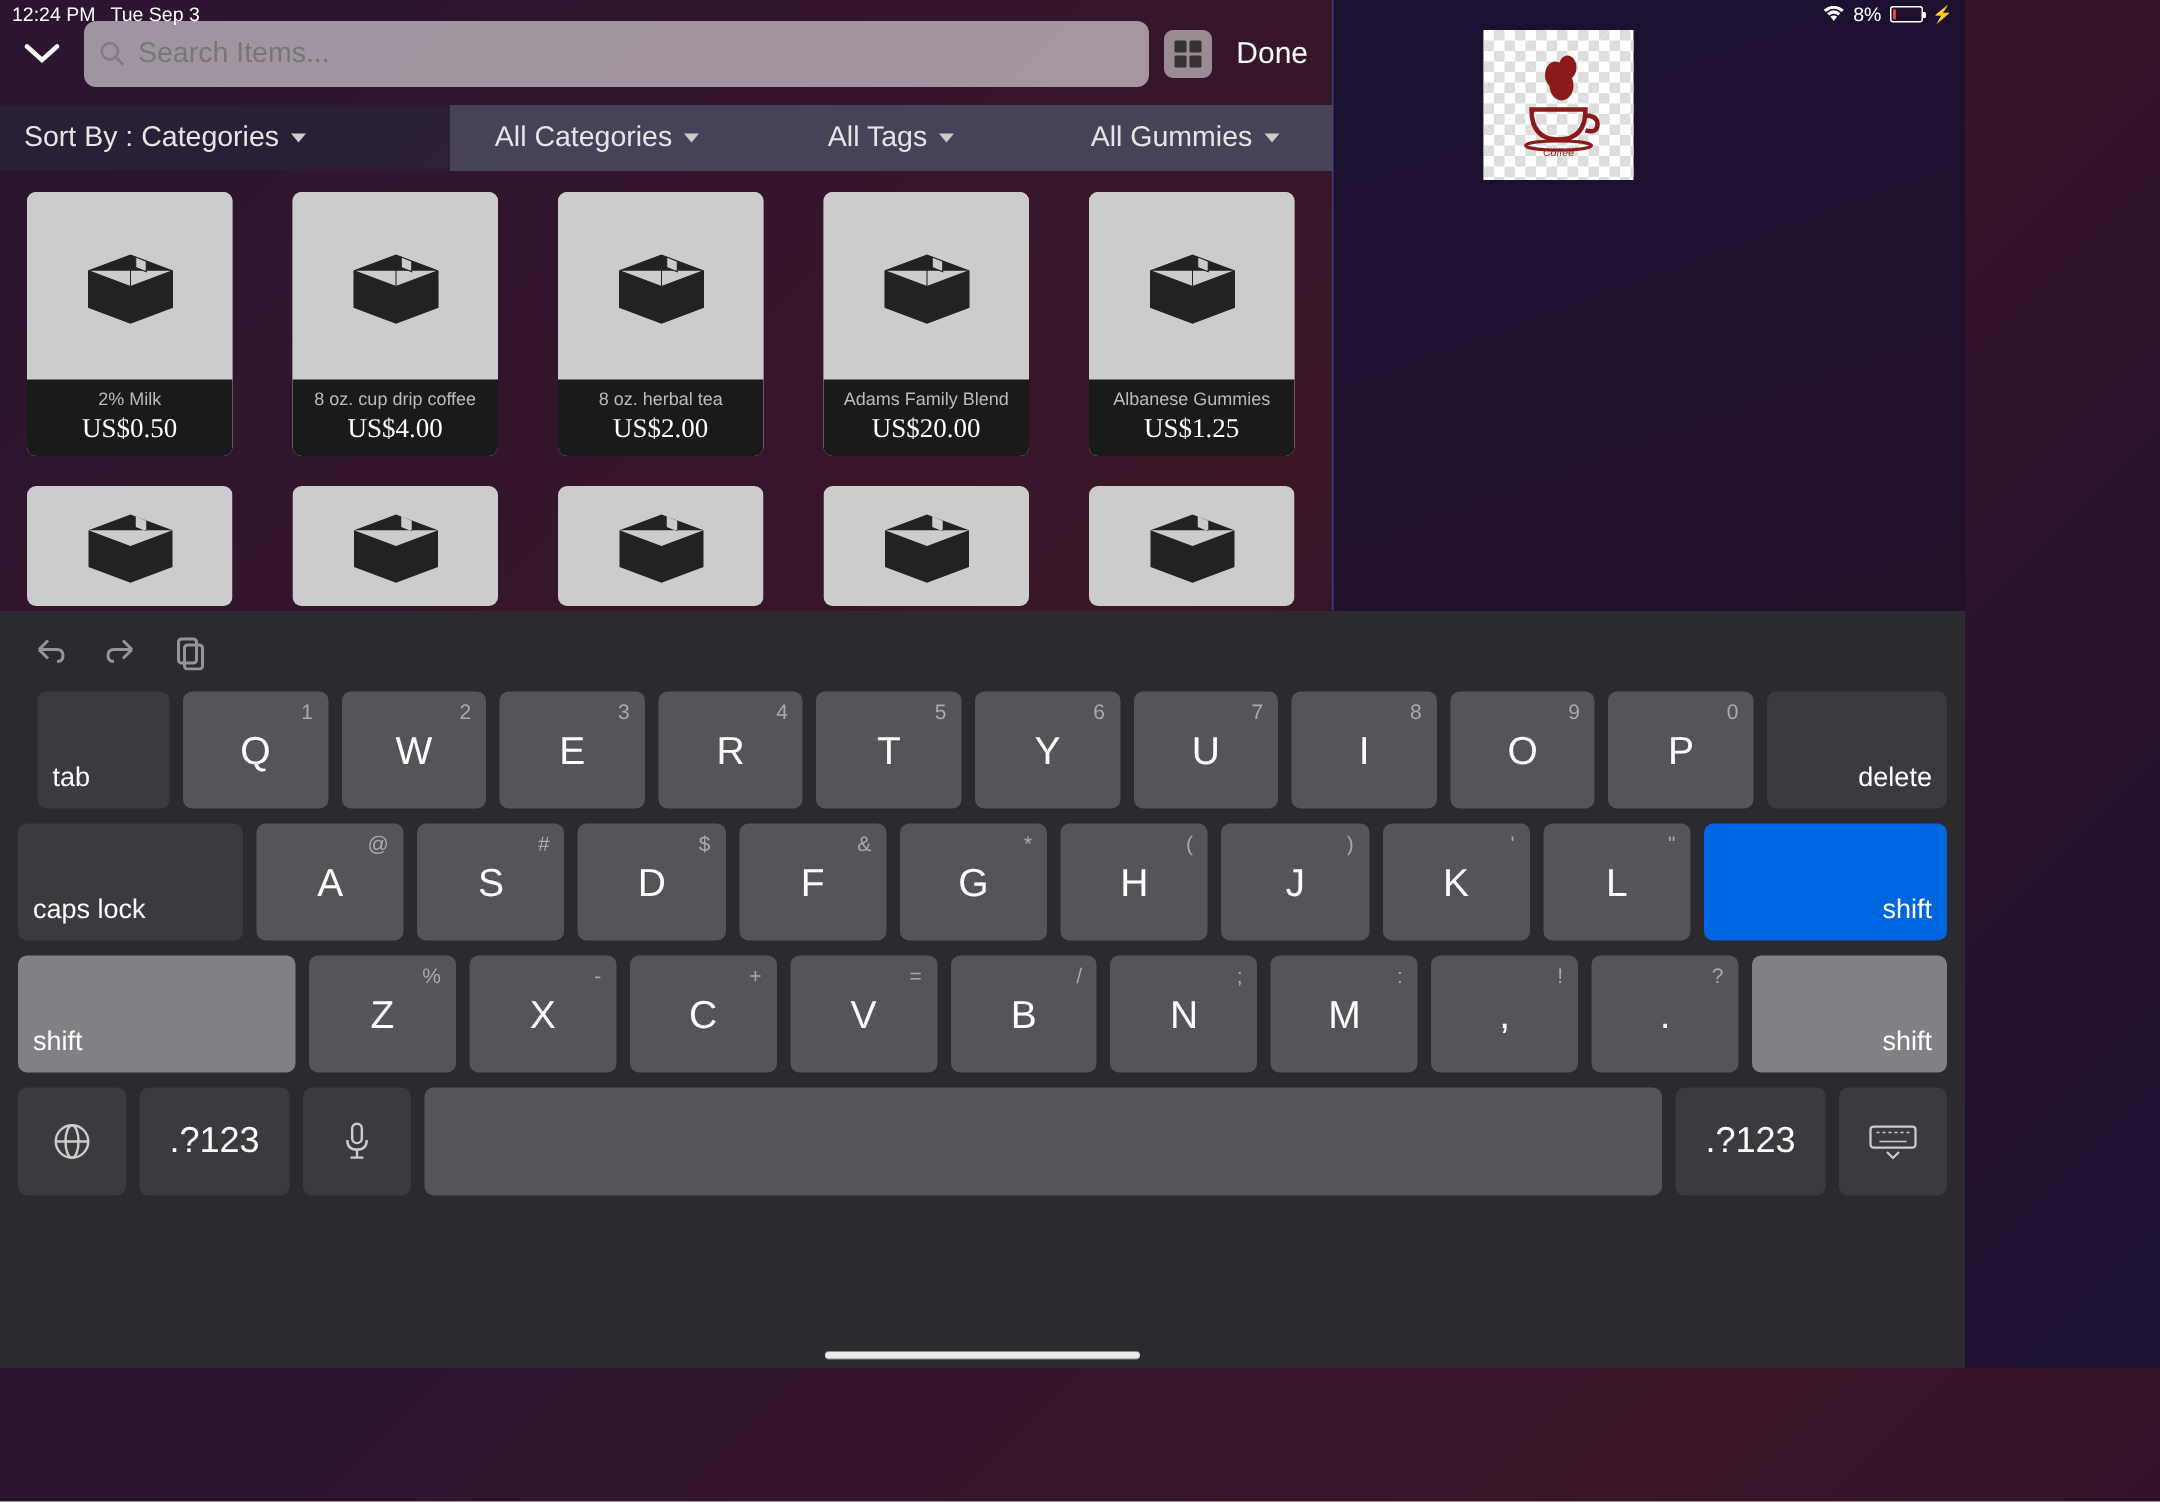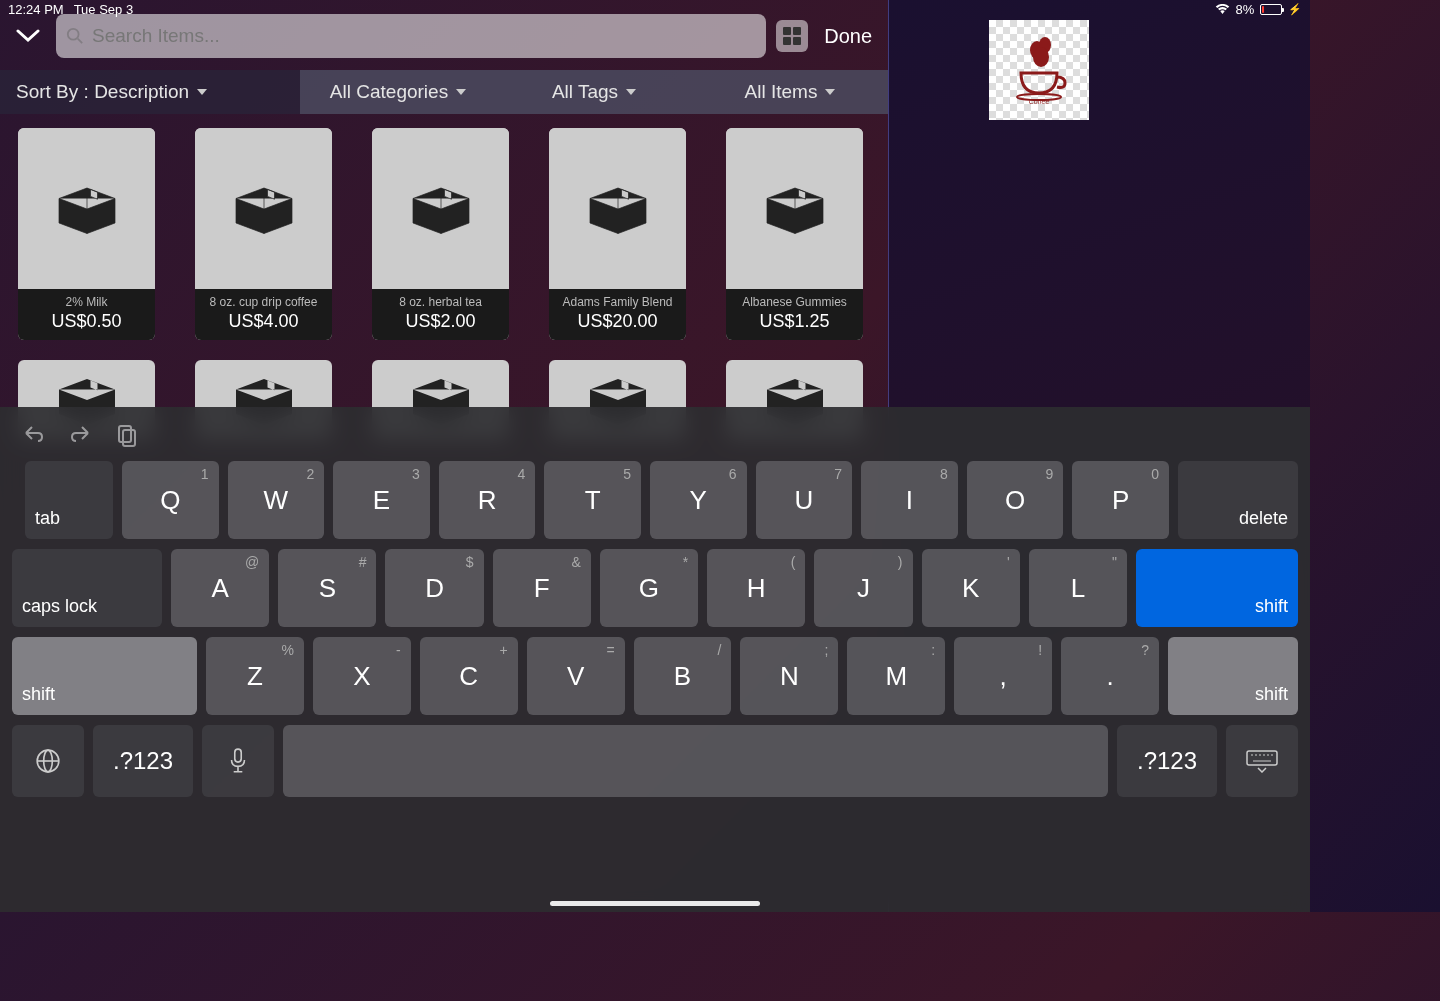--- a/index.html
+++ b/index.html
@@ -33,26 +33,26 @@
   
   .filter-bar { position:absolute; top:70px; left:0; right:0; height:44px; display:flex; background:rgba(40,40,60,0.6);}
   .filter-item { display:flex; align-items:center; justify-content:center; color:#e5e5e5; font-size:19px; gap:8px; padding:0 16px;}
   .filter-sort { width:300px; justify-content:flex-start;}
   .filter-right-group { flex:1; display:flex; background:rgba(90,90,110,0.6);}
   .filter-right-group .filter-item { flex:1;}
   .caret { width:0; height:0; border-left:5px solid transparent; border-right:5px solid transparent; border-top:6px solid #ccc;}
 
   
   .product-grid { position:absolute; top:128px; left:18px; right:0; bottom:0; display:grid; grid-template-columns: repeat(5, 137px); gap:20px 40px; align-content:start;}
-  .product-card { width:137px; height:212px; background:#ccc; border-radius:6px; overflow:hidden; display:flex; flex-direction:column;}
+  .product-card { width:137px; height:176px; background:#ccc; border-radius:6px; overflow:hidden; display:flex; flex-direction:column;}
   .product-image { flex:1; display:flex; align-items:center; justify-content:center; background:#ccc;}
   .box-icon { width:70px; height:60px; }
   .product-info { background:#1a1a1a; padding:6px 4px 8px; text-align:center;}
   .product-name { color:#bbb; font-size:12px; white-space:nowrap; overflow:hidden; text-overflow:ellipsis;}
-  .product-price { color:#fff; font-size:18px; font-weight:500; margin-top:2px;}
+  .product-price { color:#fff; font-size:18px; font-weight:500; margin-top:2px;font-family:Liberation Serif, serif;}
   .product-card.partial { height:80px;}
 
   
   .logo-box { position:absolute; top:20px; left:100px; width:100px; height:100px; background:#fff; display:flex; align-items:center; justify-content:center;}
   .logo-checker { position:absolute; inset:0; background-image: linear-gradient(45deg,#ddd 25%,transparent 25%),linear-gradient(-45deg,#ddd 25%,transparent 25%),linear-gradient(45deg,transparent 75%,#ddd 75%),linear-gradient(-45deg,transparent 75%,#ddd 75%); background-size:14px 14px; background-position:0 0,0 7px,7px -7px,-7px 0;}
   .logo-cup { position:relative; z-index:1; width:60px; height:70px; }
 
   
   .keyboard { position:absolute; left:0; right:0; bottom:0; height:505px; background:rgba(45,45,48,0.92); backdrop-filter: blur(10px); padding:8px; }
   .kb-toolbar { height:40px; display:flex; align-items:center; gap:22px; padding:0 14px;}
@@ -126,34 +126,34 @@
           <span></span>
           <span></span>
           <span></span>
         </div>
     </div>
     <div class="done-button">Done</div>
   </div>
 
   <div class="filter-bar">
     <div class="filter-item filter-sort">
-      <span>Sort By : Description</span>
+      <span>Sort By : Categories</span>
       <span class="caret"></span>
     </div>
     <div class="filter-right-group">
       <div class="filter-item">
         <span>All Categories</span>
         <span class="caret"></span>
       </div>
       <div class="filter-item">
         <span>All Tags</span>
         <span class="caret"></span>
       </div>
       <div class="filter-item">
-        <span>All Items</span>
+        <span>All Gummies</span>
         <span class="caret"></span>
       </div>
     </div>
   </div>
 
   <div class="product-grid">
 
     <div class="product-card">
       <div class="product-image">
           <svg class="box-icon" viewBox="0 0 100 80">

